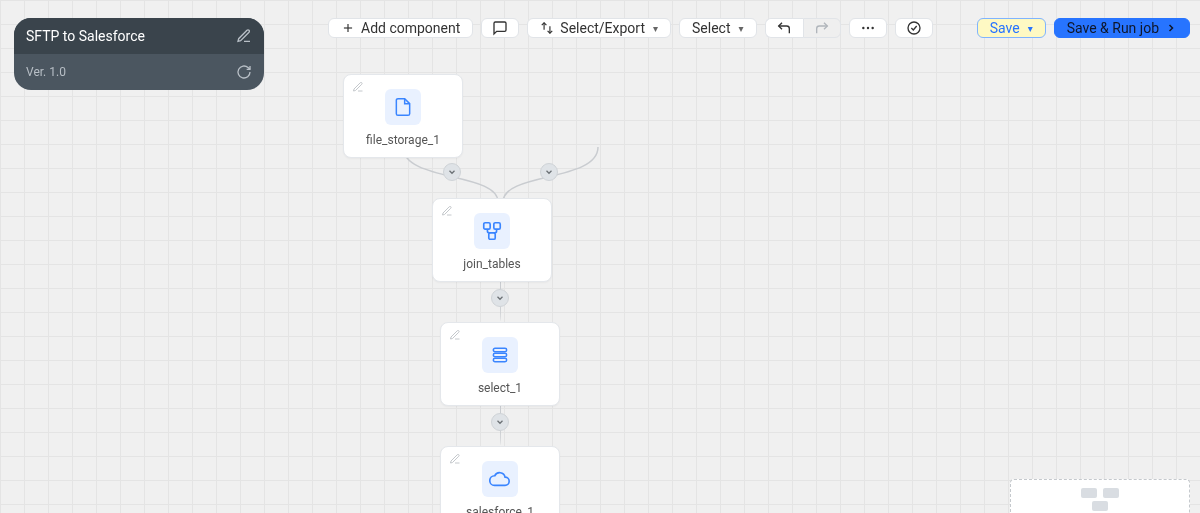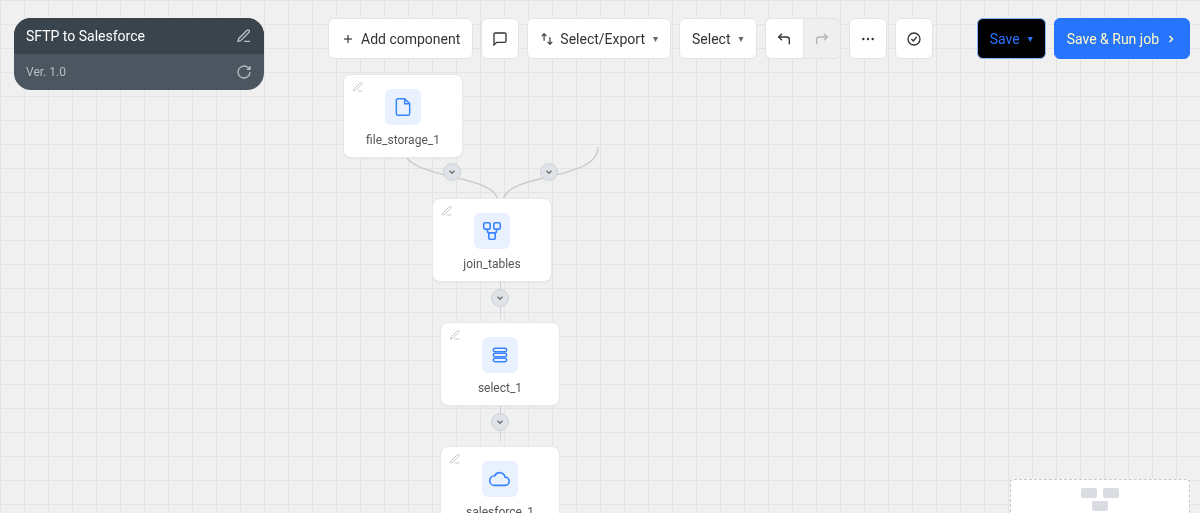--- a/index.html
+++ b/index.html
@@ -57,39 +57,39 @@
     left: 328px;
     right: 10px;
     display: flex;
     gap: 8px;
     align-items: center;
   }
   .btn {
     background: #fff;
     border: 1px solid #e1e4e8;
     border-radius: 6px;
-    height: 41px;
+    height: 20px;
     display: inline-flex;
     align-items: center;
     justify-content: center;
     padding: 0 12px;
     font-size: 14px;
     color: #333;
     gap: 6px;
     cursor: pointer;
   }
   .btn .caret { font-size: 10px; color: #666; margin-left: 2px;}
   .btn.icon-only { padding: 0; width: 38px; }
   .btn-group { display: inline-flex; }
   .btn-group .btn { border-radius: 0; border-right-width: 0;}
   .btn-group .btn:first-child { border-top-left-radius: 6px; border-bottom-left-radius: 6px;}
   .btn-group .btn:last-child { border-top-right-radius: 6px; border-bottom-right-radius: 6px; border-right-width:1px;}
   .btn.disabled { color: #b0b5bb; background:#efefef;}
-  .btn.blue-outline { border-color:#7fb4ff; color:#2774ff; background:#000000;}
-  .btn.blue { background:#2774ff; border-color:#2774ff; color:#fef9c3;}
+  .btn.blue-outline { border-color:#7fb4ff; color:#2774ff; background:#fef9c3;}
+  .btn.blue { background:#2774ff; border-color:#2774ff; color:#0f172a;}
   svg { display:block; }
 
   
   .canvas { position:absolute; inset:0; }
   .node {
     position: absolute;
     background: #fff;
     border: 1px solid #e4e7eb;
     border-radius: 8px;
     width: 120px;

